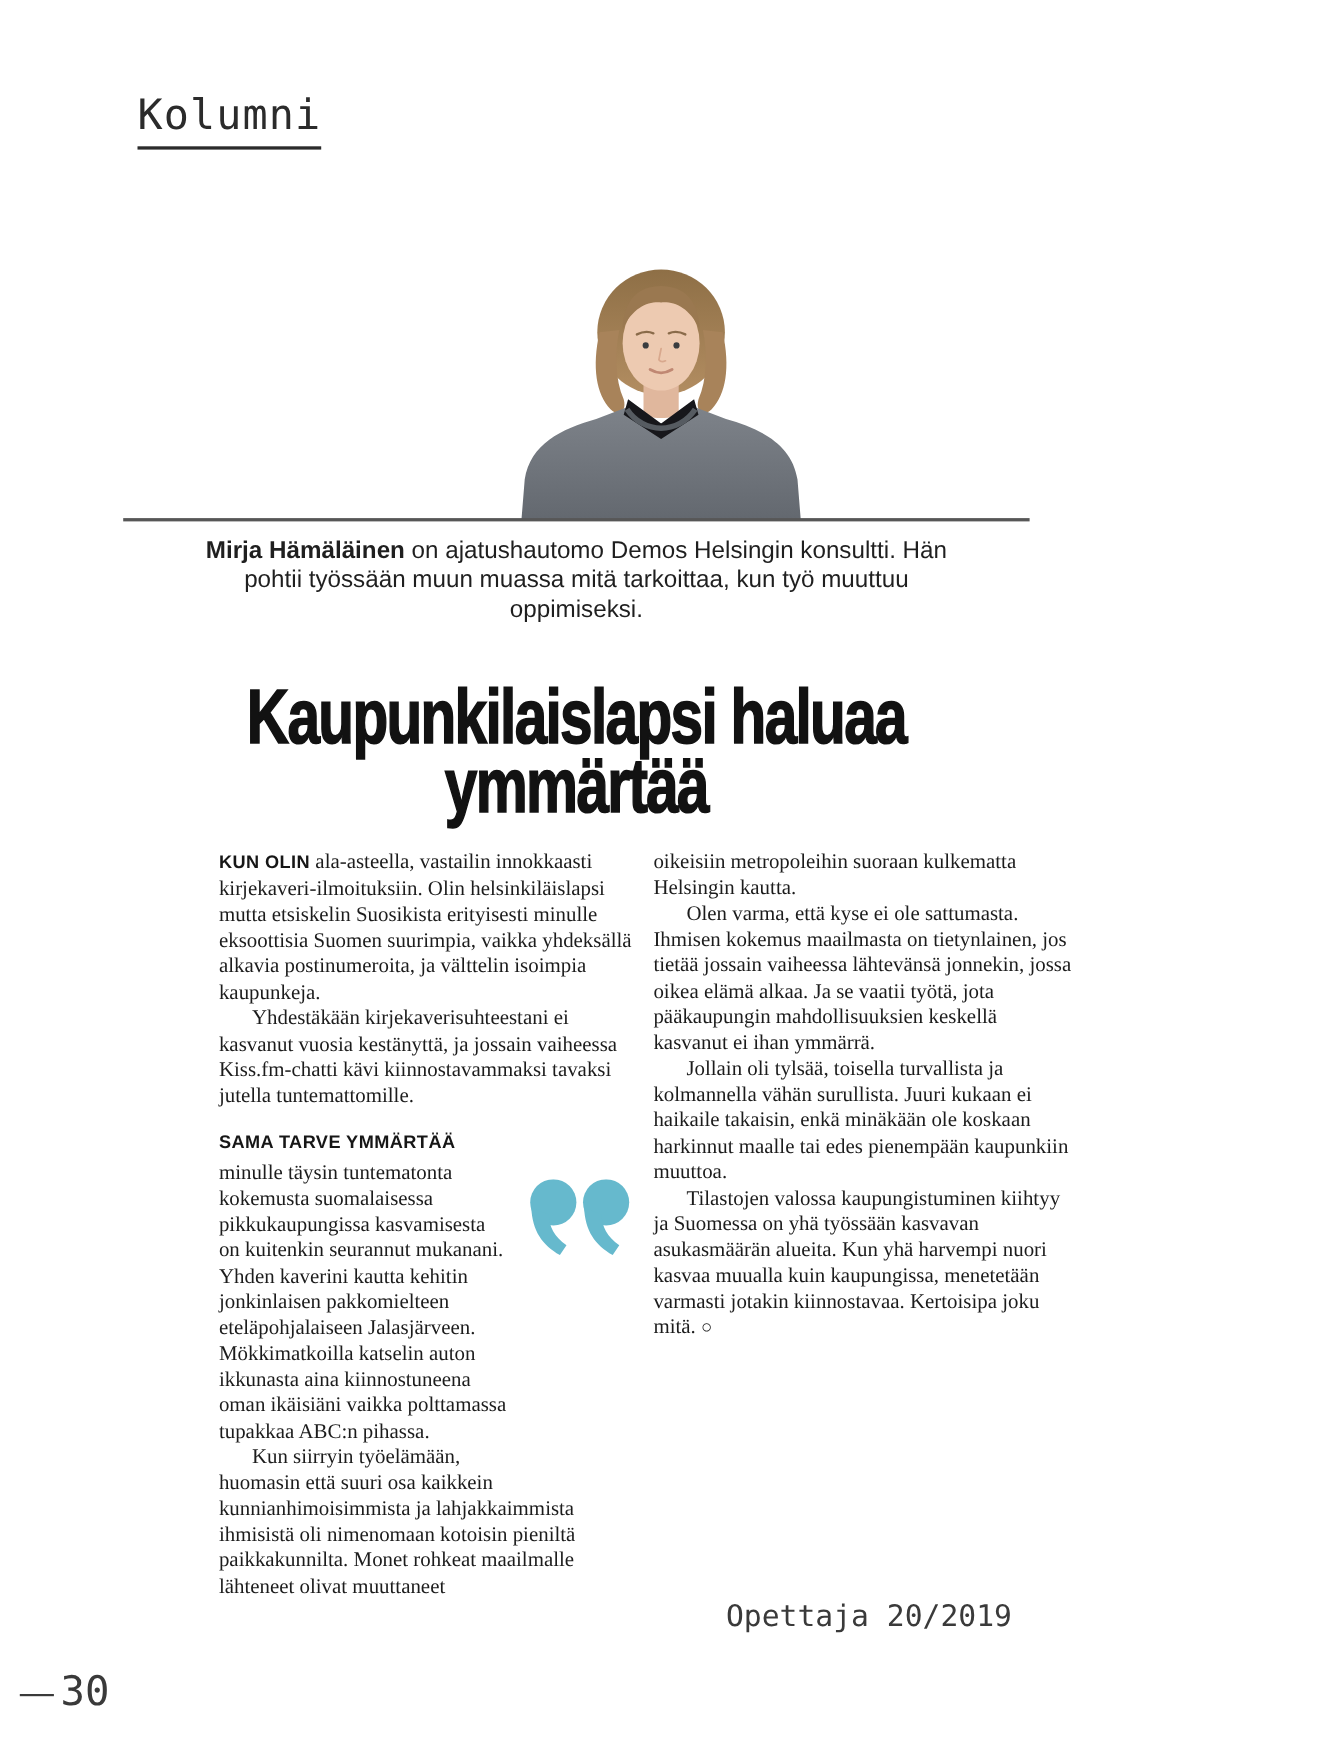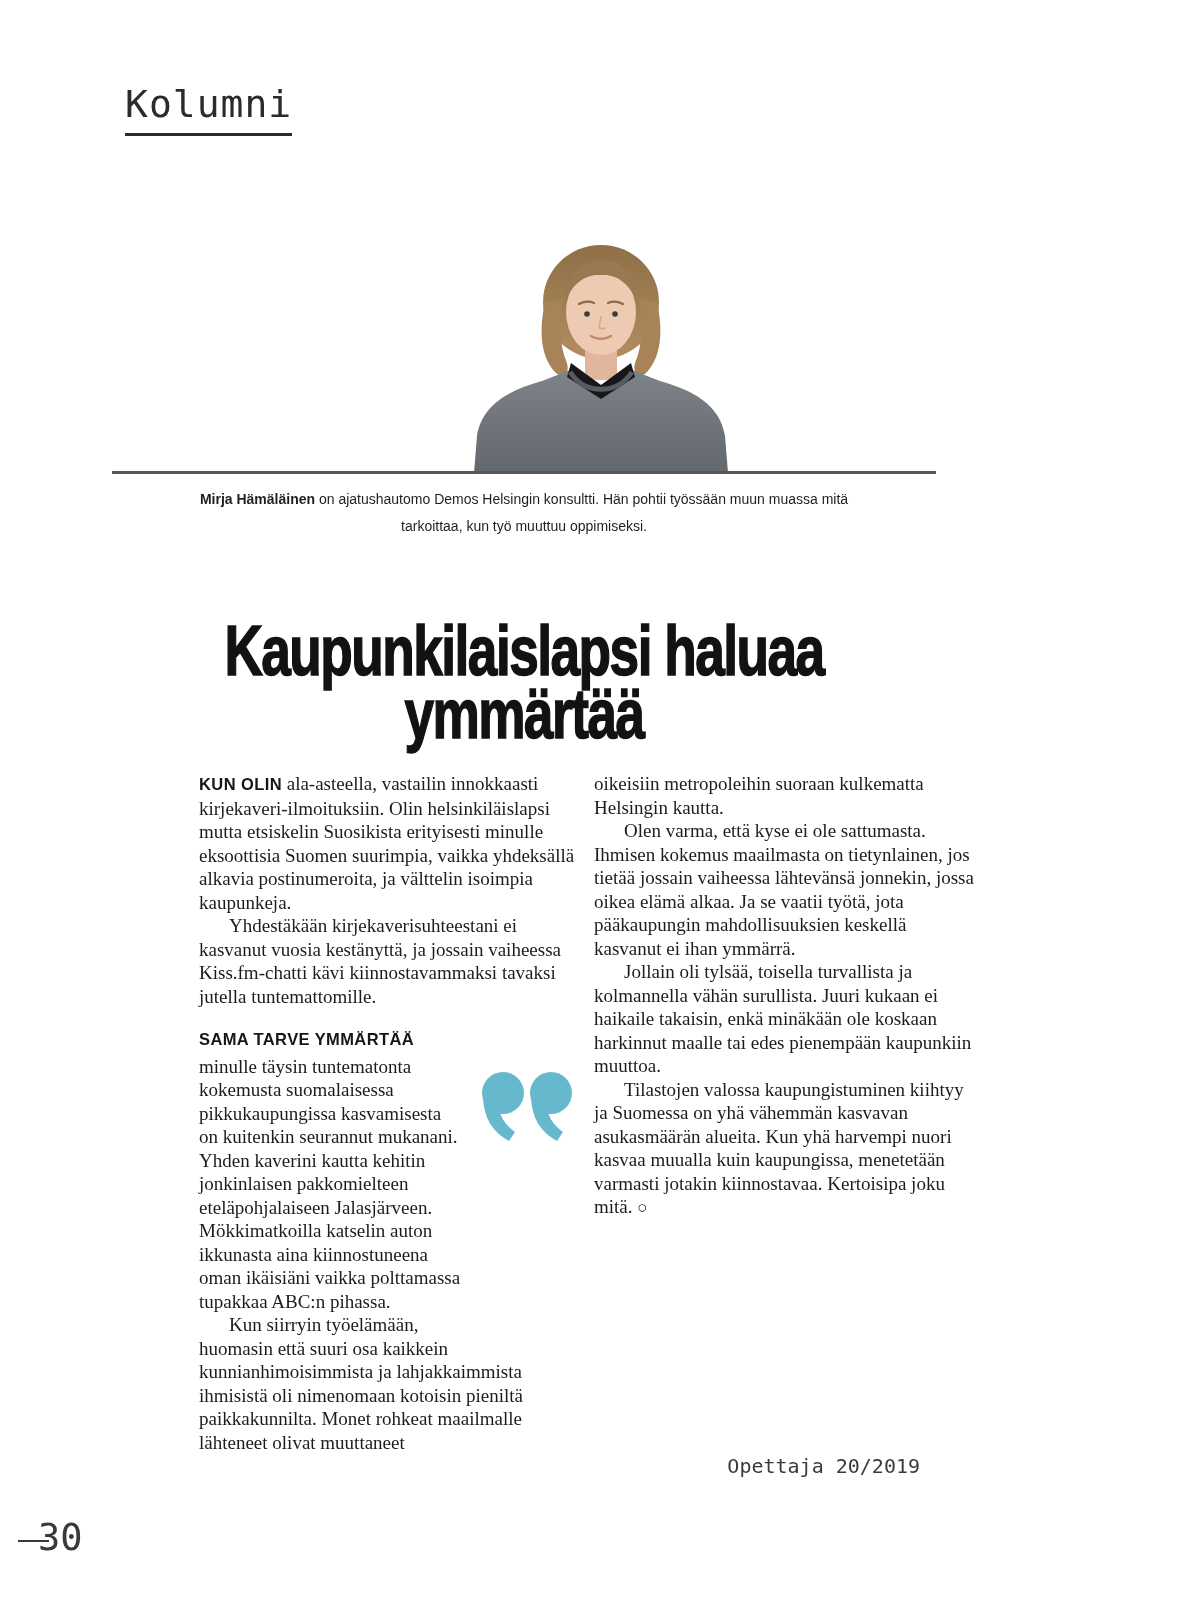--- a/index.html
+++ b/index.html
@@ -16,21 +16,21 @@
   }
 
   
   .portrait { position:absolute; left:466px; top:232px; width:270px; height:241px; }
 
   .photo-rule { position:absolute; left:112px; right:112px; top:471px; height:3px; background:#575757; }
 
   
   .caption {
     position:absolute; left:0; right:0; top:486px; text-align:center;
-    font-family:"Liberation Sans", sans-serif; font-size:14px; line-height:27px; color:#1f1f1f;
+    font-family:"Liberation Sans", sans-serif; font-size:22px; line-height:27px; color:#1f1f1f;
   }
   .caption-inner { width:690px; margin:0 auto; }
   .caption b { font-weight:700; }
 
   
   .headline {
     position:absolute; left:0; right:0; top:620px; text-align:center;
     font-family:"Liberation Sans", sans-serif; font-weight:700;
     font-size:70px; line-height:63px; letter-spacing:-2px; color:#121212;
     transform:scaleX(0.76); transform-origin:center top;
@@ -59,26 +59,26 @@
   .pq-icon { position:absolute; left:481px; top:1072px; z-index:1; }
   .pq-text {
     position:absolute; left:508px; top:1090px; z-index:2;
     font-family:"DejaVu Sans Mono", monospace; font-size:27px; line-height:33px;
     white-space:pre-line; color:#1b1b1b;
   }
 
   
   .footer-rule { position:absolute; left:18px; top:1540px; width:31px; height:2px; background:#3a3a3a; }
   .footer-page {
-    position:absolute; left:38px; top:1516px;
+    position:absolute; left:55px; top:1516px;
     font-family:"DejaVu Sans Mono", monospace; font-size:37px; color:#3a3a3a;
   }
   .footer-issue {
     position:absolute; right:128px; top:1454px;
-    font-family:"DejaVu Sans Mono", monospace; font-size:20px; color:#3a3a3a;
+    font-family:"DejaVu Sans Mono", monospace; font-size:27px; color:#3a3a3a;
   }
 </style>
 </head>
 <body>
 
 <div class="page">
 
   <div class="kicker">Kolumni</div>
 
   <div class="portrait">
@@ -139,21 +139,21 @@
       <p><b class="lead">KUN OLIN</b><span> ala-asteella, vastailin innokkaasti kirjekaveri-ilmoituksiin. Olin helsinkiläislapsi mutta etsiskelin Suosikista erityisesti minulle eksoottisia Suomen suurimpia, vaikka yhdeksällä alkavia postinumeroita, ja välttelin isoimpia kaupunkeja.</span></p>
       <p class="indent"><span>Yhdestäkään kirjekaverisuhteestani ei kasvanut vuosia kestänyttä, ja jossain vaiheessa Kiss.fm-chatti kävi kiinnostavammaksi tavaksi jutella tuntemattomille.</span></p>
       <span class="subhead">SAMA TARVE YMMÄRTÄÄ</span>
       <p><span class="fr-spacer"></span><span>minulle täysin tuntematonta kokemusta suomalaisessa pikkukaupungissa kasvamisesta on kuitenkin seurannut mukanani. Yhden kaverini kautta kehitin jonkinlaisen pakkomielteen eteläpohjalaiseen Jalasjärveen. Mökkimatkoilla katselin auton ikkunasta aina kiinnostuneena oman ikäisiäni vaikka polttamassa tupakkaa ABC:n pihassa.</span></p>
       <p class="indent"><span>Kun siirryin työelämään, huomasin että suuri osa kaikkein kunnianhimoisimmista ja lahjakkaimmista ihmisistä oli nimenomaan kotoisin pieniltä paikkakunnilta. Monet rohkeat maailmalle lähteneet olivat muuttaneet</span></p>
     </div>
     <div class="col">
       <p><span>oikeisiin metropoleihin suoraan kulkematta Helsingin kautta.</span></p>
       <p class="indent"><span>Olen varma, että kyse ei ole sattumasta. Ihmisen kokemus maailmasta on tietynlainen, jos tietää jossain vaiheessa lähtevänsä jonnekin, jossa oikea elämä alkaa. Ja se vaatii työtä, jota pääkaupungin mahdollisuuksien keskellä kasvanut ei ihan ymmärrä.</span></p>
       <p class="indent"><span>Jollain oli tylsää, toisella turvallista ja kolmannella vähän surullista. Juuri kukaan ei haikaile takaisin, enkä minäkään ole koskaan harkinnut maalle tai edes pienempään kaupunkiin muuttoa.</span></p>
-      <p class="indent"><span>Tilastojen valossa kaupungistuminen kiihtyy ja Suomessa on yhä vähemmän kasvavan asukasmäärän alueita. Kun yhä harvempi nuori kasvaa muualla kuin kaupungissa, menetetään varmasti jotakin kiinnostavaa. Kertoisipa joku mitä.</span> <span class="end-mark">○</span></p>
+      <p class="indent"><span>Tilastojen valossa kaupungistuminen kiihtyy ja Suomessa on yhä työssään kasvavan asukasmäärän alueita. Kun yhä harvempi nuori kasvaa muualla kuin kaupungissa, menetetään varmasti jotakin kiinnostavaa. Kertoisipa joku mitä.</span> <span class="end-mark">○</span></p>
     </div>
   </div>
 
   <div class="pq-icon">
     <svg width="98" height="72" viewBox="0 0 98 72" xmlns="http://www.w3.org/2000/svg">
       <g fill="#66b9cd">
         <circle cx="22" cy="21" r="21"></circle>
         <path d="M2,26 C3,47 12,60 28,69 L34,60 C23,52 18,43 18,32 Z"></path>
         <g transform="translate(48,0)">
           <circle cx="22" cy="21" r="21"></circle>

